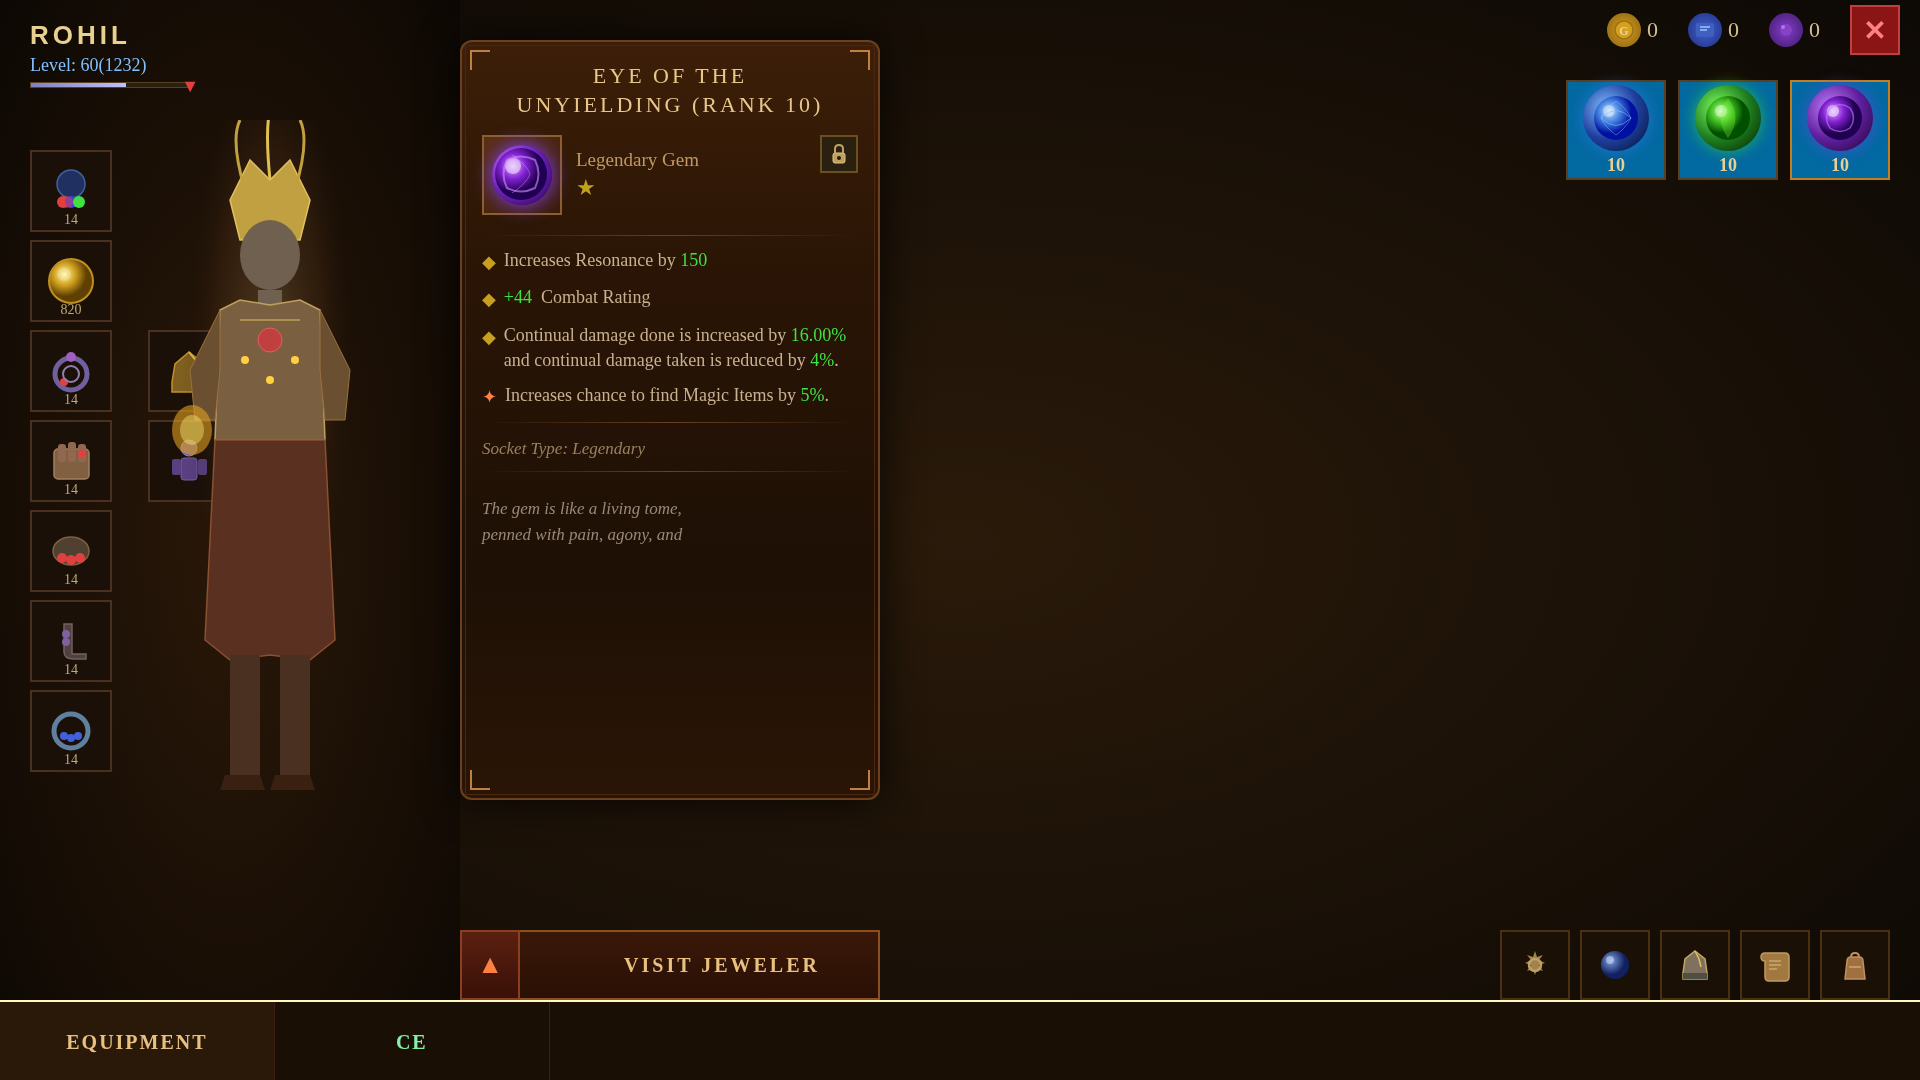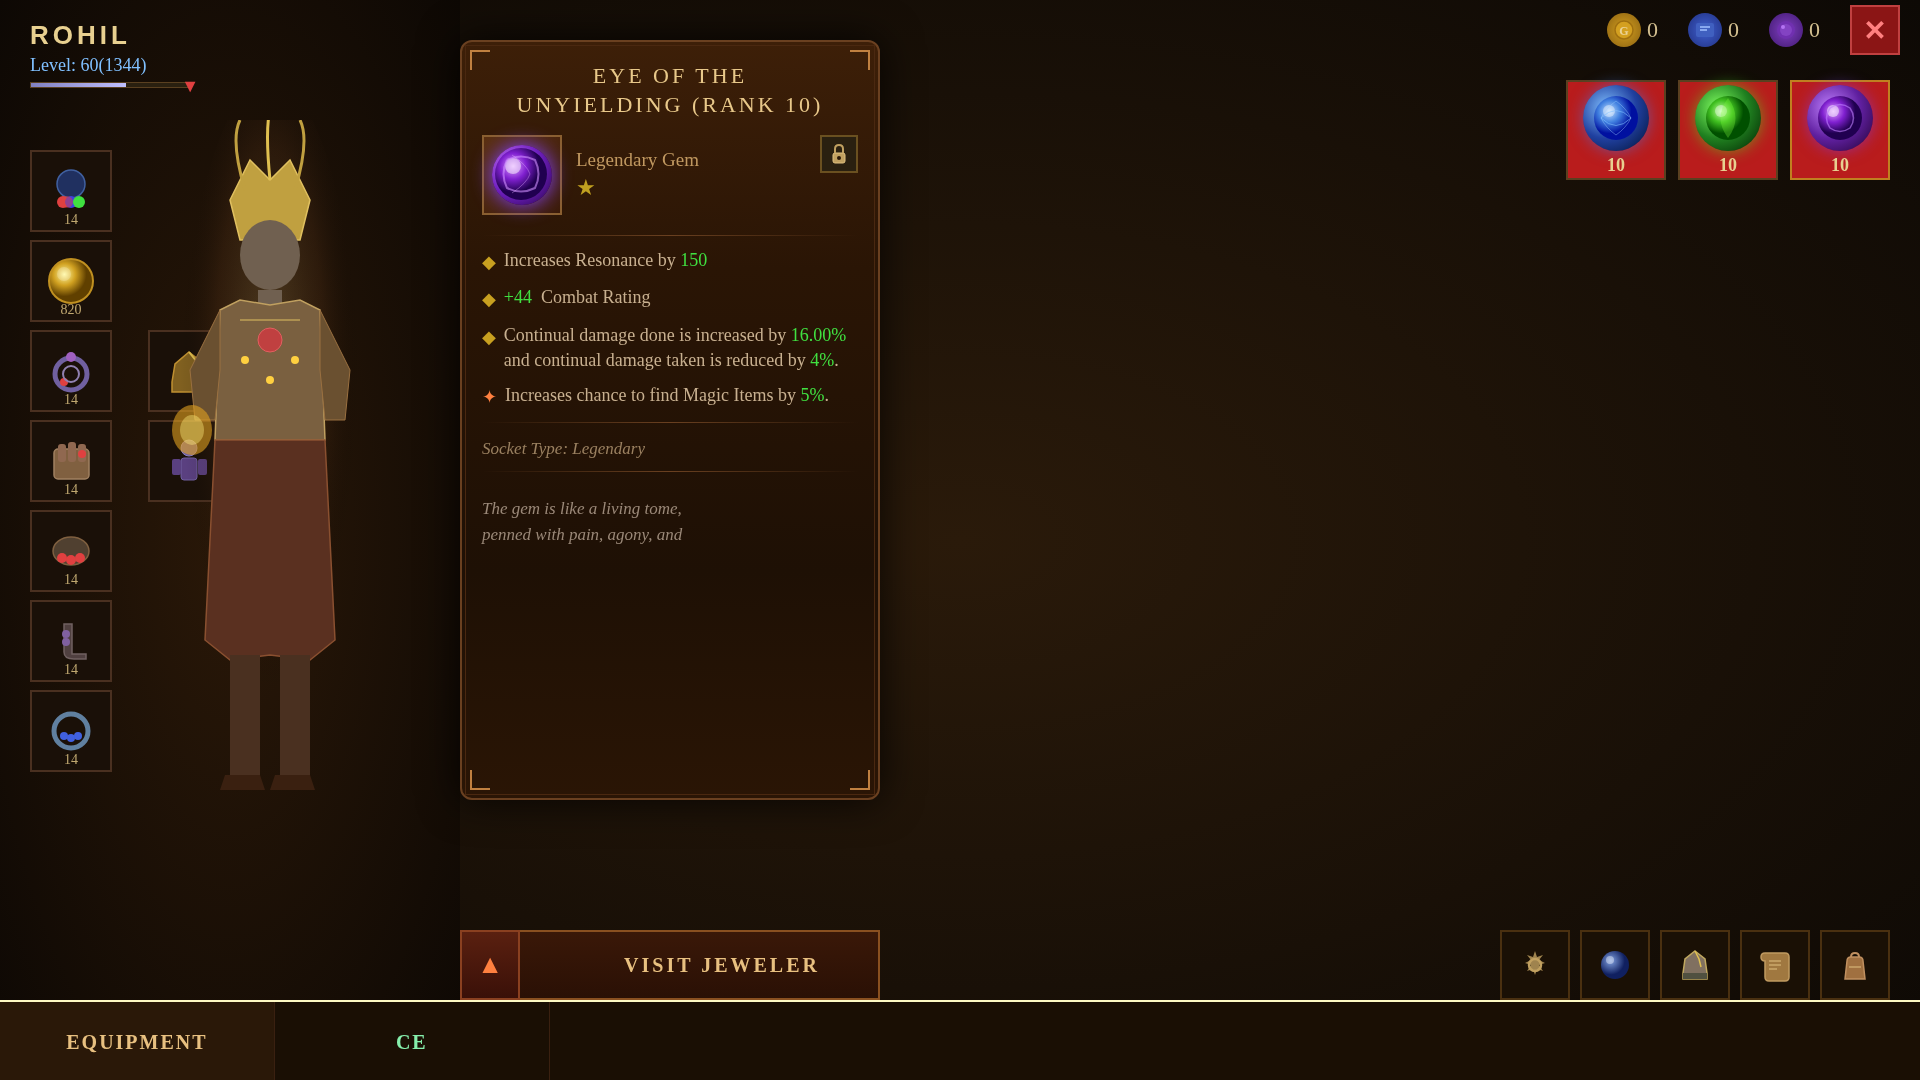--- a/index.html
+++ b/index.html
@@ -179,21 +179,21 @@
       top: 80px;
       right: 30px;
       display: flex;
       gap: 12px;
       align-items: flex-start;
     }
 
     .gem-slot {
       width: 100px; height: 100px;
       border: 2px solid #5a4020;
-      background: #b91c1c;
+      background: #0369a1;
       display: flex; flex-direction: column;
       align-items: center; justify-content: center;
       position: relative;
     }
 
     .gem-slot.selected {
       border: 2px solid #c08020;
     }
 
     .gem-orb {
@@ -474,21 +474,21 @@
         </svg>
     </div>
     <span>0</span>
   </div>
   <div class="close-btn">✕</div>
 </div>
 
 <div class="player-info">
   <div class="player-name">ROHIL</div>
   <div class="player-level">
-    <span>Level: 60</span><span style="color:#80c0ff;">(1344)</span>
+    <span>Level: 60</span><span style="color:#80c0ff;">(1232)</span>
   </div>
   <div class="xp-bar">
     <div class="xp-fill"></div>
     <span class="xp-arrow">▼</span>
   </div>
 </div>
 
 <div class="equipment-slots">
 
   <div class="slot-item">

